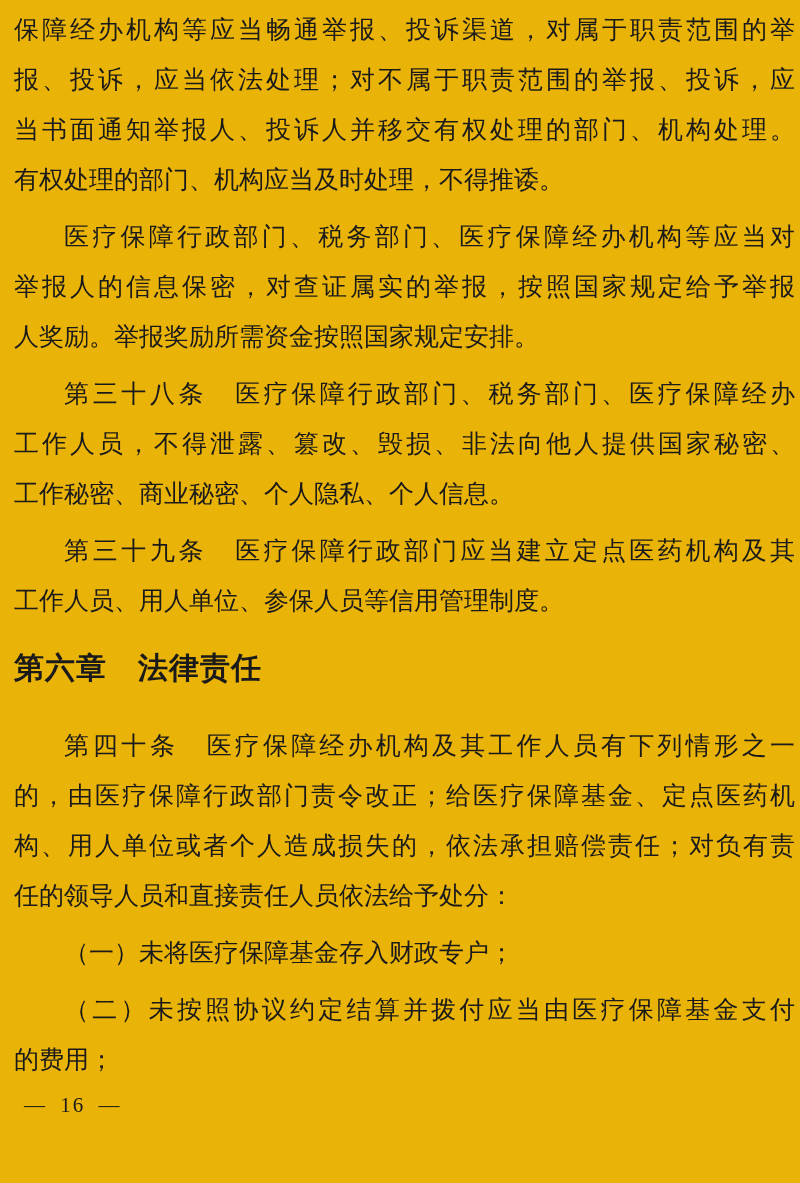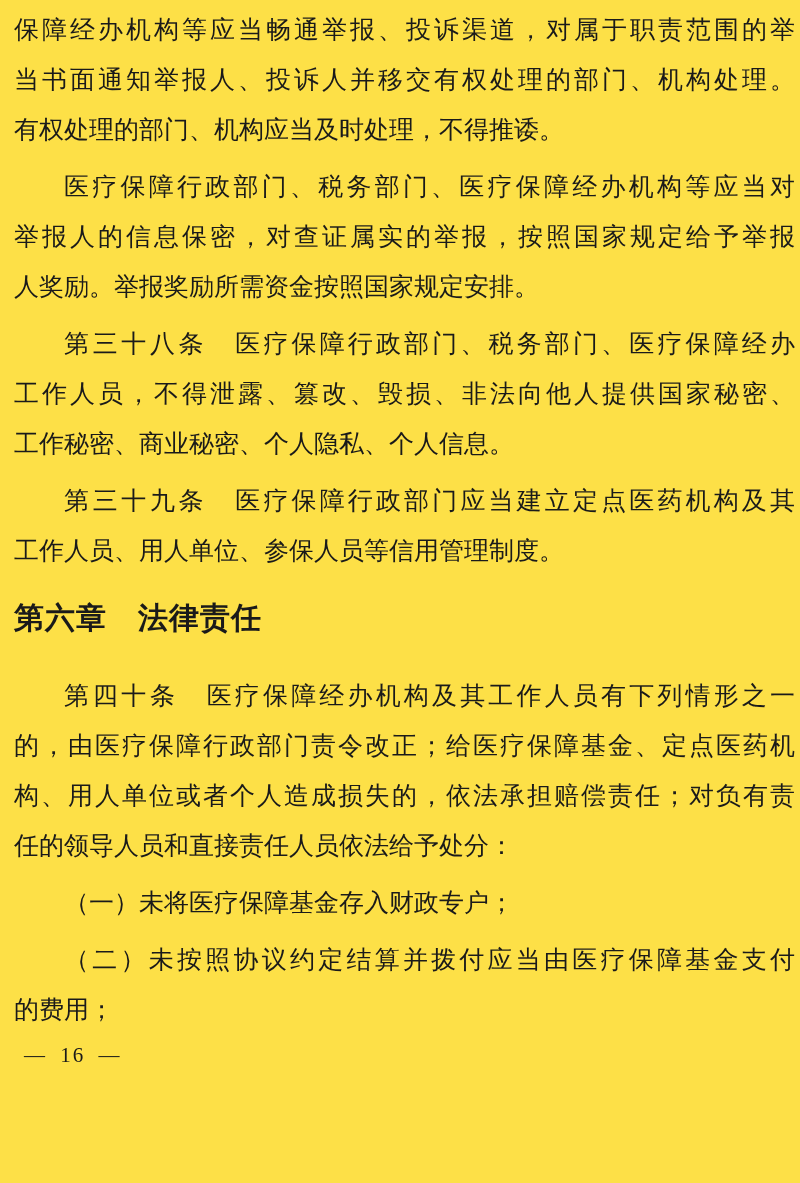--- a/index.html
+++ b/index.html
@@ -5,21 +5,21 @@
   html, body {
     margin: 0;
     padding: 0;
     background: #ffffff;
   }
   .page {
     position: relative;
     box-sizing: border-box;
     width: 800px;
     height: 1183px;
-    background: #fde047;
+    background: #eab308;
     color: #1a1a1a;
     padding: 5px 5px 0 14px;
     font-family: "Liberation Serif", serif;
     overflow: hidden;
   }
   .para {
     margin: 0 0 7px 0;
   }
   .line {
     font-size: 25px;
@@ -61,20 +61,21 @@
     color: #1a1a1a;
   }
 </style>
 </head>
 <body>
 
 <div class="page">
 
   <div class="para">
     <div class="line just">保障经办机构等应当畅通举报、投诉渠道，对属于职责范围的举</div>
+    <div class="line just">报、投诉，应当依法处理；对不属于职责范围的举报、投诉，应</div>
     <div class="line just">当书面通知举报人、投诉人并移交有权处理的部门、机构处理。</div>
     <div class="line last">有权处理的部门、机构应当及时处理，不得推诿。</div>
   </div>
 
   <div class="para">
     <div class="line just indent">医疗保障行政部门、税务部门、医疗保障经办机构等应当对</div>
     <div class="line just">举报人的信息保密，对查证属实的举报，按照国家规定给予举报</div>
     <div class="line last">人奖励。举报奖励所需资金按照国家规定安排。</div>
   </div>
 

